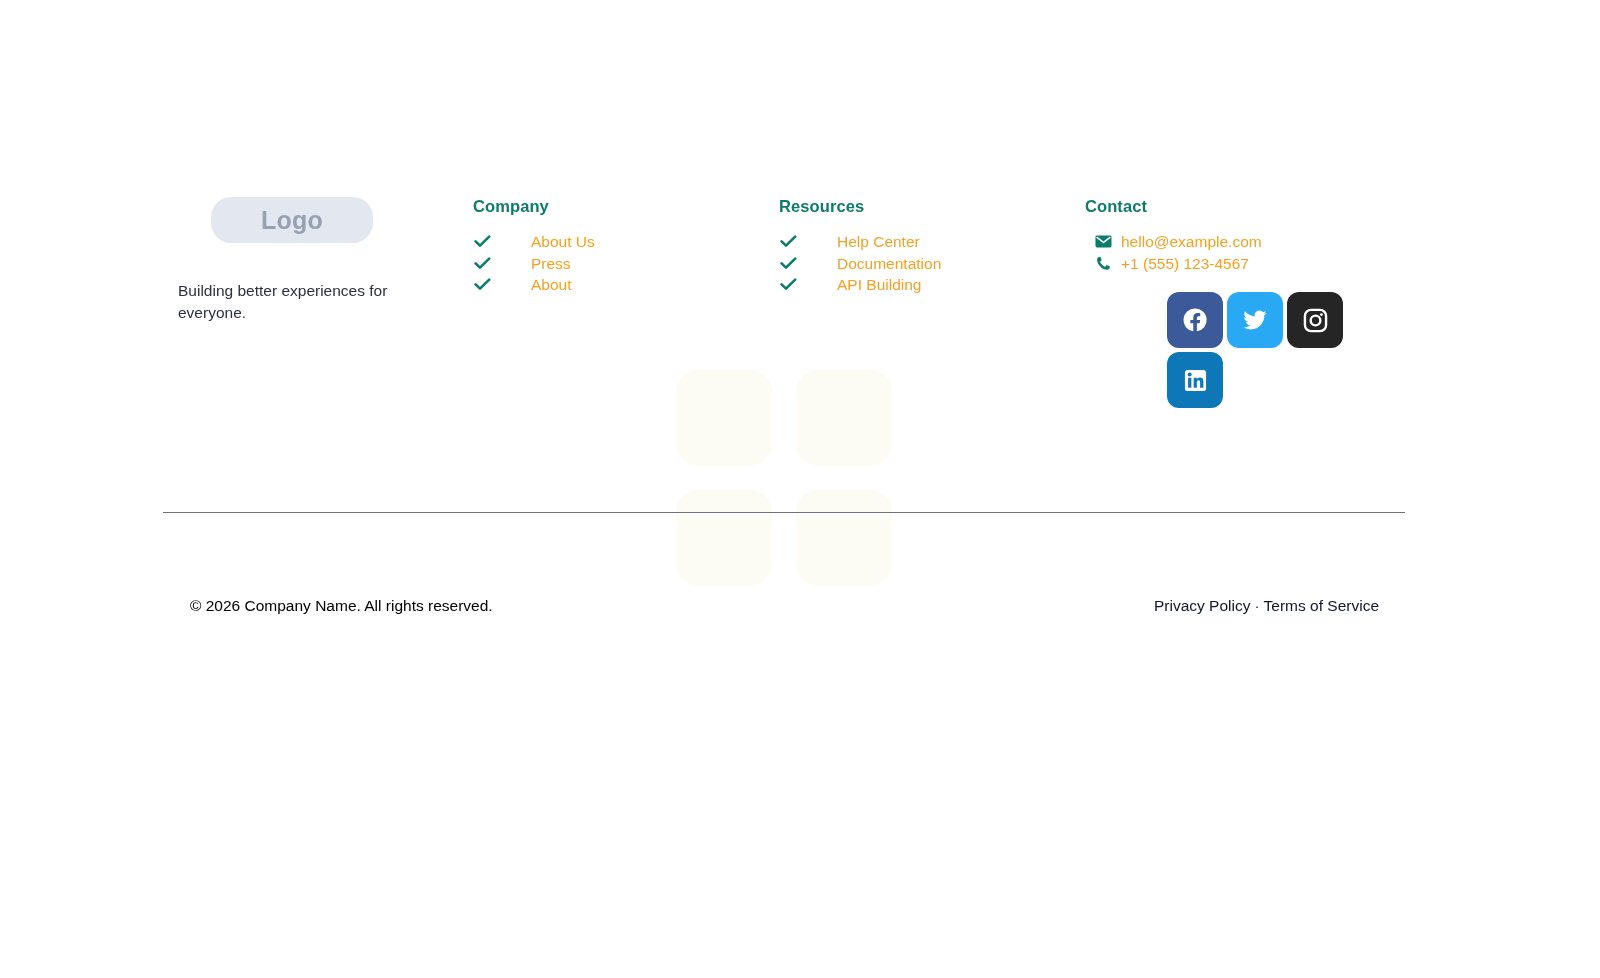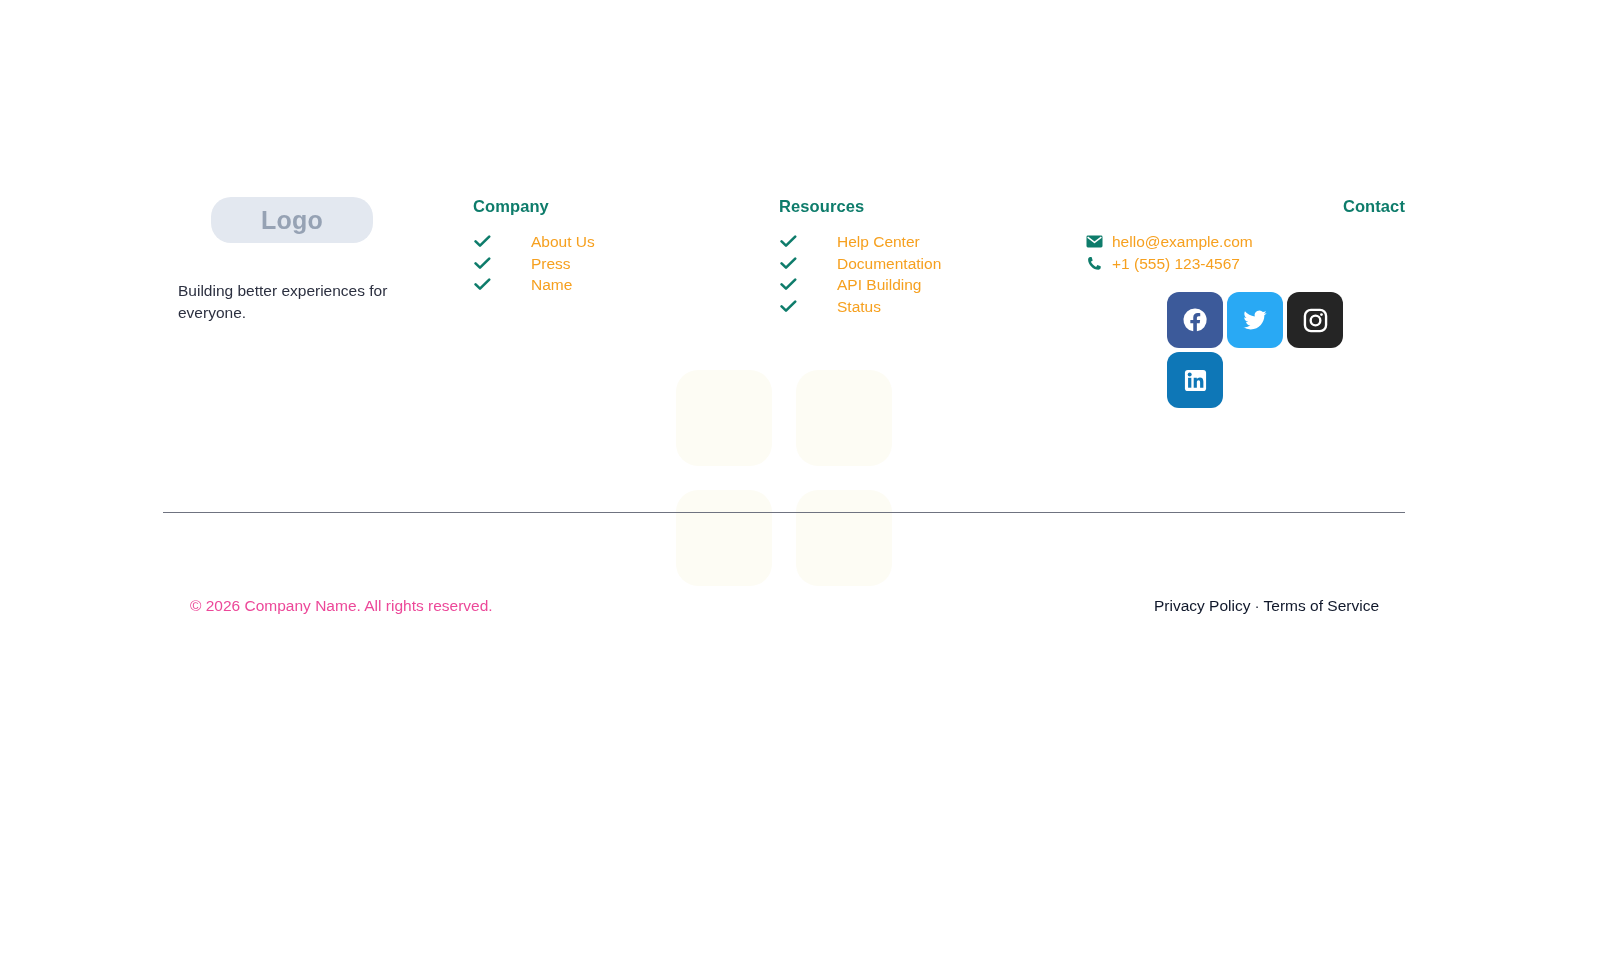--- a/index.html
+++ b/index.html
@@ -49,21 +49,21 @@
     width: 1242px;
     display: flex;
     align-items: flex-start;
   }
   .footer-col {
     box-sizing: border-box;
   }
   .col-brand   { width: 310px; padding-left: 48px; }
   .col-company { width: 306px; }
   .col-resources { width: 306px; }
-  .col-contact { width: 320px; text-align: right; }
+  .col-contact { width: 320px; }
 
   
   .logo-pill {
     width: 162px;
     height: 46px;
     border-radius: 20px;
     background: #e3e8f0;
     display: flex;
     align-items: center;
     justify-content: center;
@@ -117,21 +117,21 @@
     color: #f6a01f;
     font-size: 15.5px;
     line-height: 21px;
     text-decoration: none;
     white-space: nowrap;
   }
 
   
   ul.contact-list {
     list-style: none;
-    margin: 0;
+    margin: 9px;
     padding: 0;
   }
   ul.contact-list li {
     display: flex;
     align-items: center;
     height: 21.5px;
   }
   .contact-icon {
     width: 19px;
     height: 16px;
@@ -179,21 +179,21 @@
   #footer-bottom {
     position: absolute;
     left: 163px;
     top: 597px;
     width: 1242px;
     display: flex;
     align-items: center;
     justify-content: space-between;
   }
   .copyright {
-    color: #ec4899;
+    color: #000000;
     font-size: 15.5px;
     padding-left: 27px;
   }
   .legal-links {
     display: flex;
     align-items: center;
     color: #2c3040;
     font-size: 15.5px;
     padding-right: 26px;
   }
@@ -246,21 +246,21 @@
               </svg>
           </span>
           <a class="link-text" href="#">Press</a>
         </li>
         <li>
           <span class="check-icon">
             <svg width="17" height="13" viewBox="0 0 17 13">
                 <path d="M1.6 6.4 L6 10.6 L15.2 1.6" stroke="#0e7c6b" stroke-width="2.6" fill="none" stroke-linecap="round" stroke-linejoin="round"></path>
               </svg>
           </span>
-          <a class="link-text" href="#">Name</a>
+          <a class="link-text" href="#">About</a>
         </li>
       </ul>
     </div>
 
     <div class="footer-col col-resources">
       <div class="col-heading">Resources</div>
       <ul class="link-list">
         <li>
           <span class="check-icon">
             <svg width="17" height="13" viewBox="0 0 17 13">
@@ -277,28 +277,20 @@
           </span>
           <a class="link-text" href="#">Documentation</a>
         </li>
         <li>
           <span class="check-icon">
             <svg width="17" height="13" viewBox="0 0 17 13">
                 <path d="M1.6 6.4 L6 10.6 L15.2 1.6" stroke="#0e7c6b" stroke-width="2.6" fill="none" stroke-linecap="round" stroke-linejoin="round"></path>
               </svg>
           </span>
           <a class="link-text" href="#">API Building</a>
-        </li>
-        <li>
-          <span class="check-icon">
-            <svg width="17" height="13" viewBox="0 0 17 13">
-                <path d="M1.6 6.4 L6 10.6 L15.2 1.6" stroke="#0e7c6b" stroke-width="2.6" fill="none" stroke-linecap="round" stroke-linejoin="round"></path>
-              </svg>
-          </span>
-          <a class="link-text" href="#">Status</a>
         </li>
       </ul>
     </div>
 
     <div class="footer-col col-contact">
       <div class="col-heading">Contact</div>
       <ul class="contact-list">
         <li>
           <span class="contact-icon">
             <svg width="17" height="13" viewBox="0 0 17 13">

